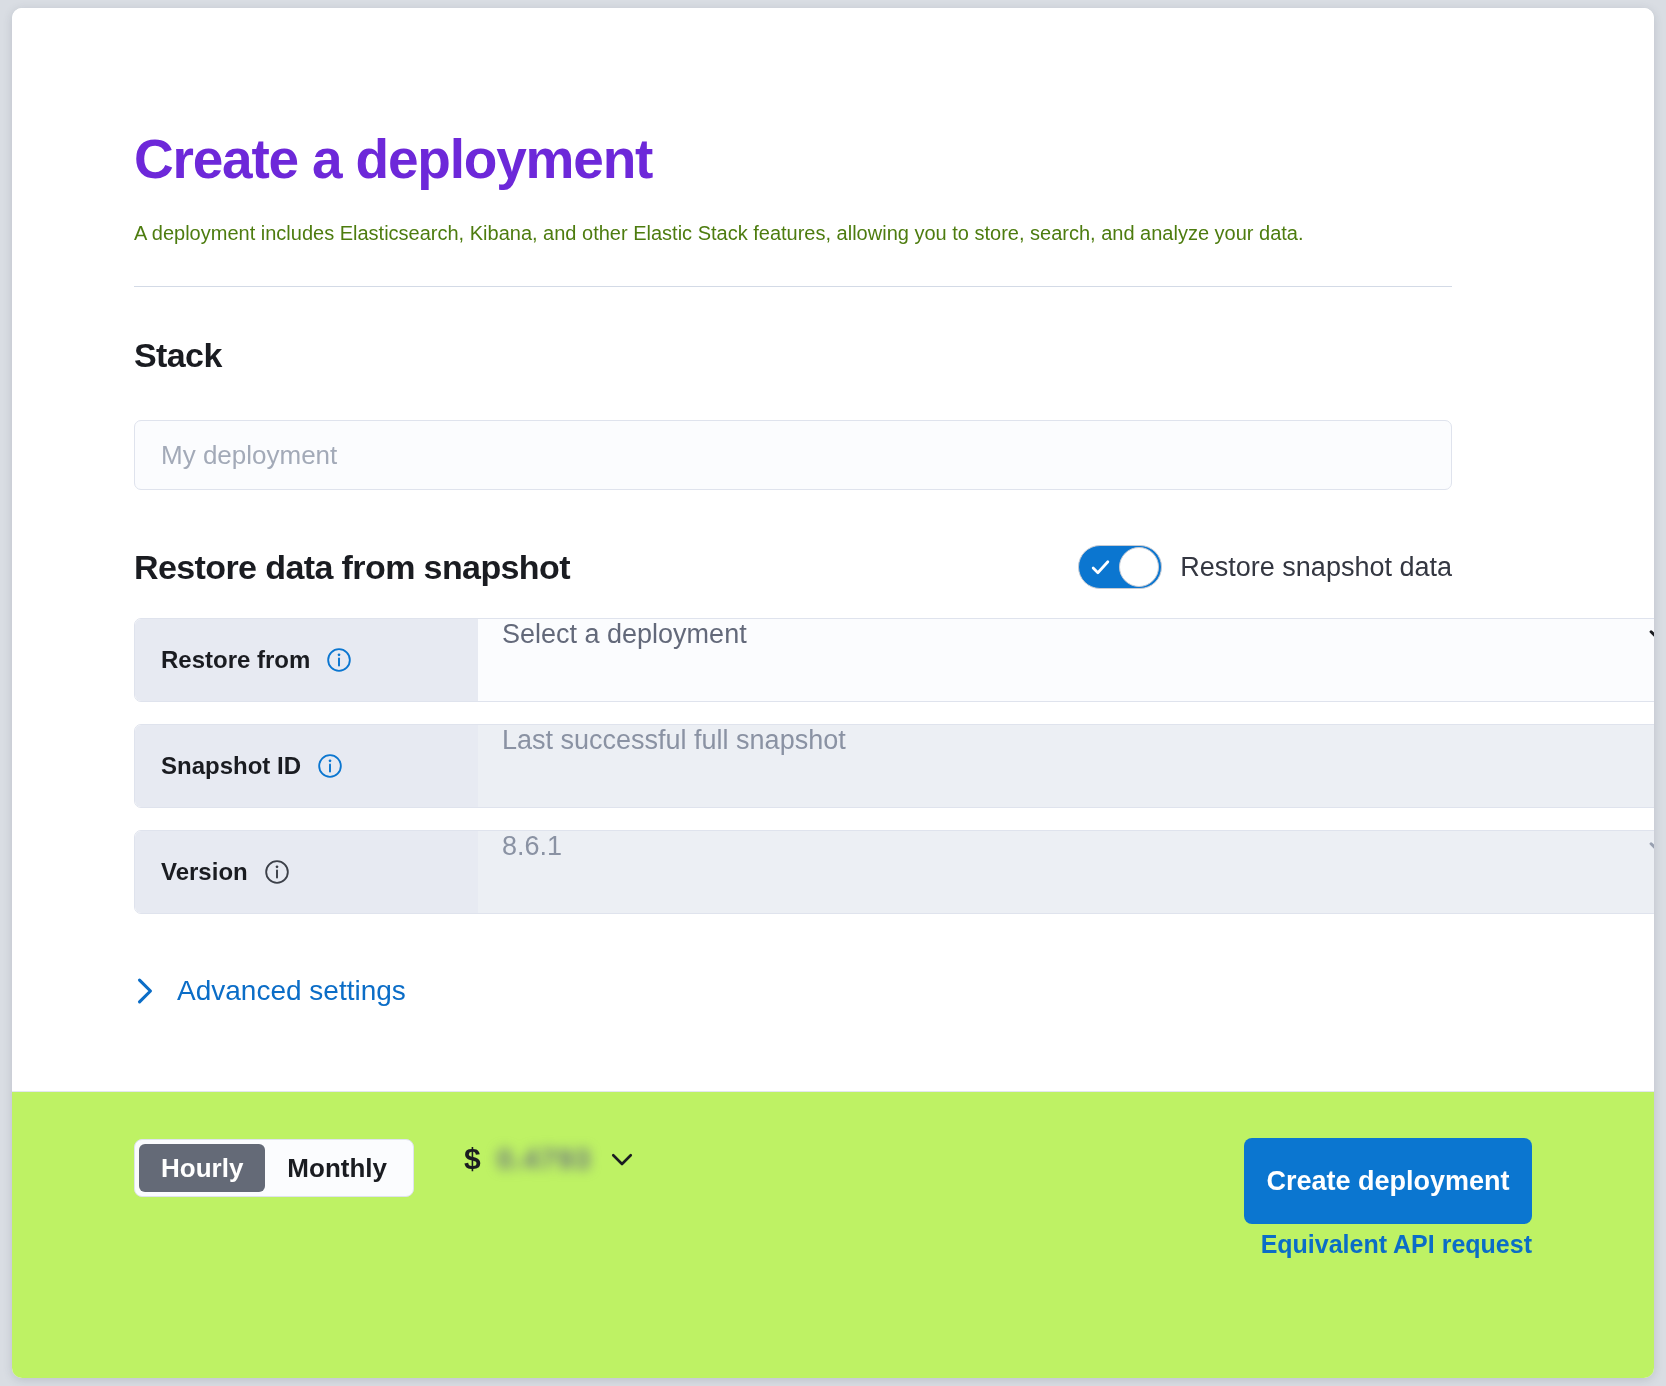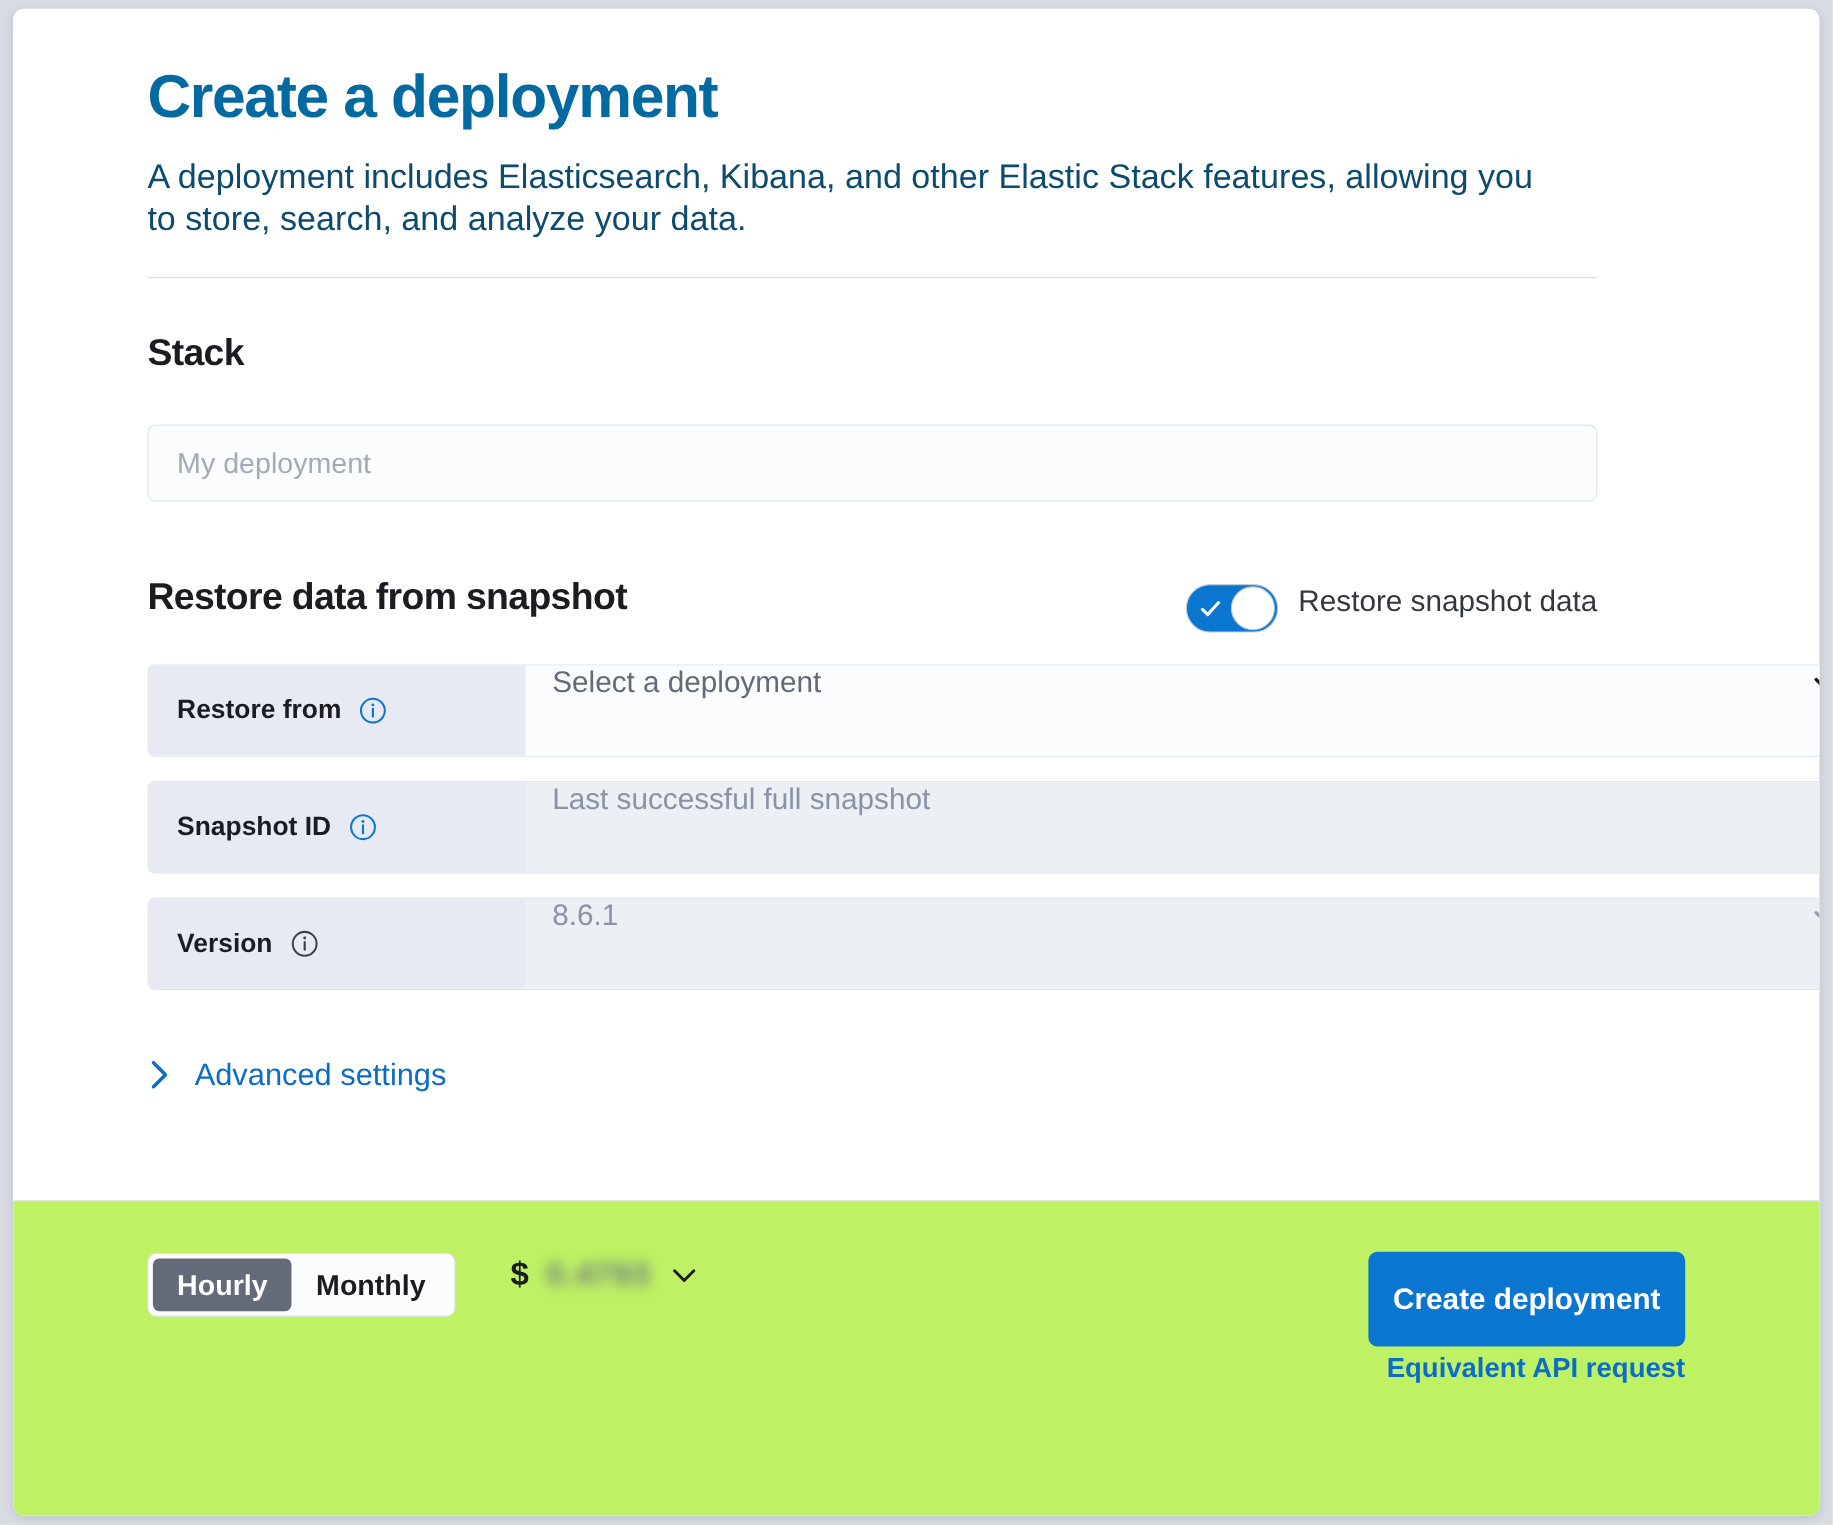--- a/index.html
+++ b/index.html
@@ -29,34 +29,34 @@
   }
   .inner {
     position: absolute;
     left: 122px;
     top: 0;
     width: 1318px;
   }
 
   .title {
     margin: 0;
-    padding-top: 46px;
+    padding-top: 118px;
     font-size: 55px;
     line-height: 66px;
     font-weight: 700;
     letter-spacing: -1.2px;
-    color: #0369a1;
+    color: #6d28d9;
   }
   .subtitle {
     margin: 0;
     padding-top: 22px;
     width: 1260px;
-    font-size: 31px;
+    font-size: 20px;
     line-height: 38px;
-    color: #0c4a6e;
+    color: #4d7c0f;
     font-weight: 400;
   }
   .divider {
     margin-top: 34px;
     height: 1px;
     background: #d3dae6;
     width: 1318px;
   }
 
   .section-head {
@@ -91,23 +91,22 @@
   .restore-row {
     margin-top: 55px;
     display: flex;
     align-items: center;
     justify-content: space-between;
     width: 1318px;
   }
   .restore-row .section-head { padding-top: 0; }
   .toggle-wrap {
     display: flex;
-    align-items: flex-start;
+    align-items: center;
     gap: 18px;
-    margin-top: 20px;
   }
   .switch {
     position: relative;
     width: 84px;
     height: 44px;
     border-radius: 22px;
     background: #0b76d0;
     border: 1px solid #c6cbd4;
     flex: none;
   }

